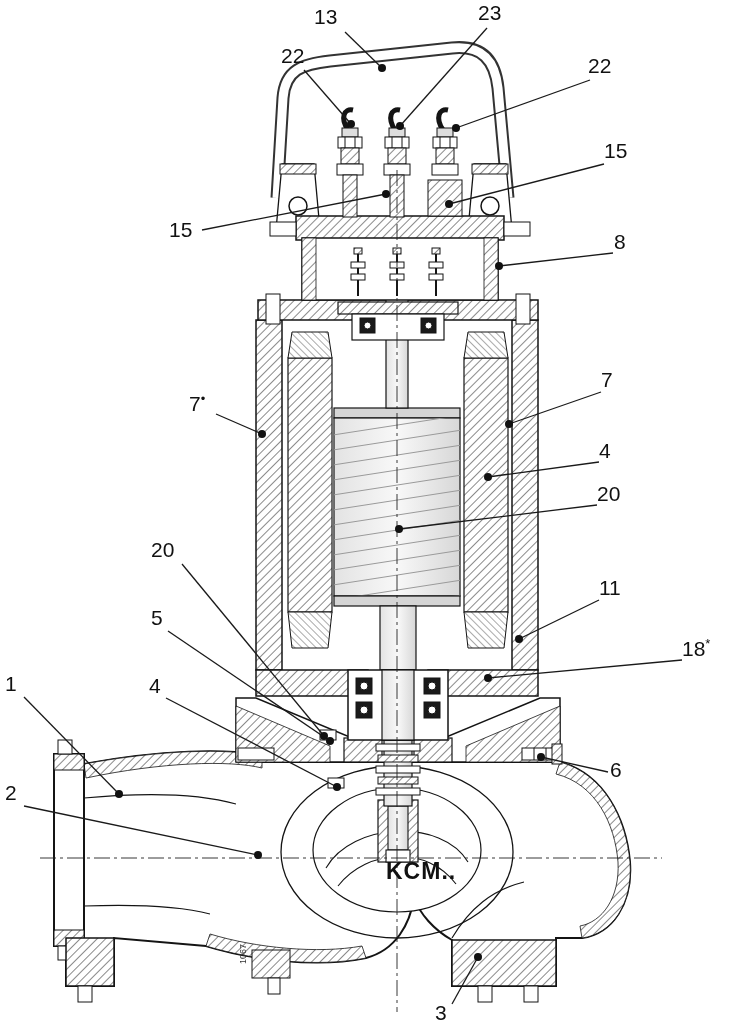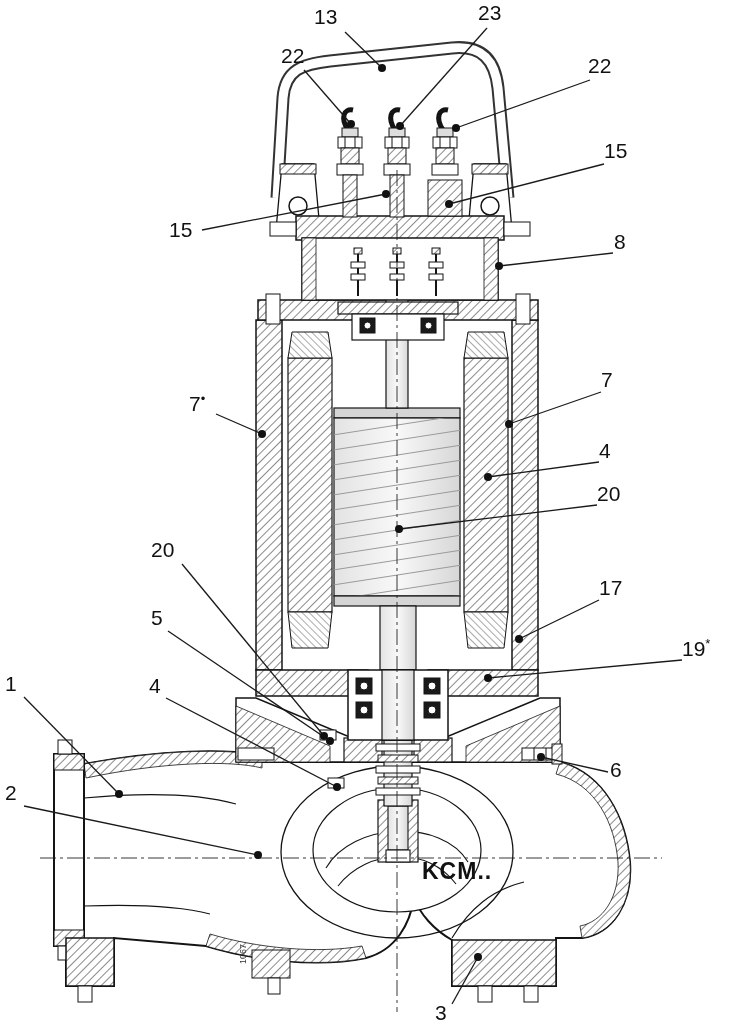--- a/index.html
+++ b/index.html
@@ -287,24 +287,24 @@
 <div class="callout" style="left:281px;top:45px">22</div>
 <div class="callout" style="left:588px;top:55px">22</div>
 <div class="callout" style="left:604px;top:140px">15</div>
 <div class="callout" style="left:169px;top:219px">15</div>
 <div class="callout" style="left:614px;top:231px">8</div>
 <div class="callout" style="left:189px;top:392px"><span>7</span><sup>•</sup></div>
 <div class="callout" style="left:601px;top:369px">7</div>
 <div class="callout" style="left:599px;top:440px">4</div>
 <div class="callout" style="left:597px;top:483px">20</div>
 <div class="callout" style="left:151px;top:539px">20</div>
-<div class="callout" style="left:599px;top:577px">17</div>
-<div class="callout" style="left:682px;top:637px"><span>19</span><sup>*</sup></div>
+<div class="callout" style="left:599px;top:577px">11</div>
+<div class="callout" style="left:682px;top:637px"><span>18</span><sup>*</sup></div>
 <div class="callout" style="left:151px;top:607px">5</div>
 <div class="callout" style="left:149px;top:675px">4</div>
 <div class="callout" style="left:5px;top:673px">1</div>
 <div class="callout" style="left:610px;top:759px">6</div>
 <div class="callout" style="left:5px;top:782px">2</div>
 <div class="callout" style="left:435px;top:1002px">3</div>
 
-<div class="model" style="left:422px;top:858px">KCM..</div>
+<div class="model" style="left:386px;top:858px">KCM..</div>
 
 </div>
 
 </body></html>

